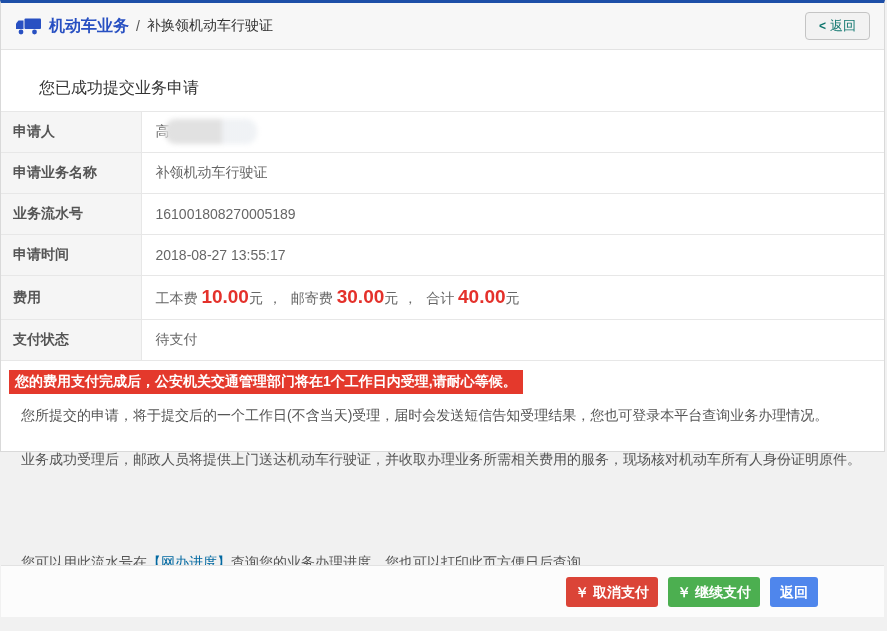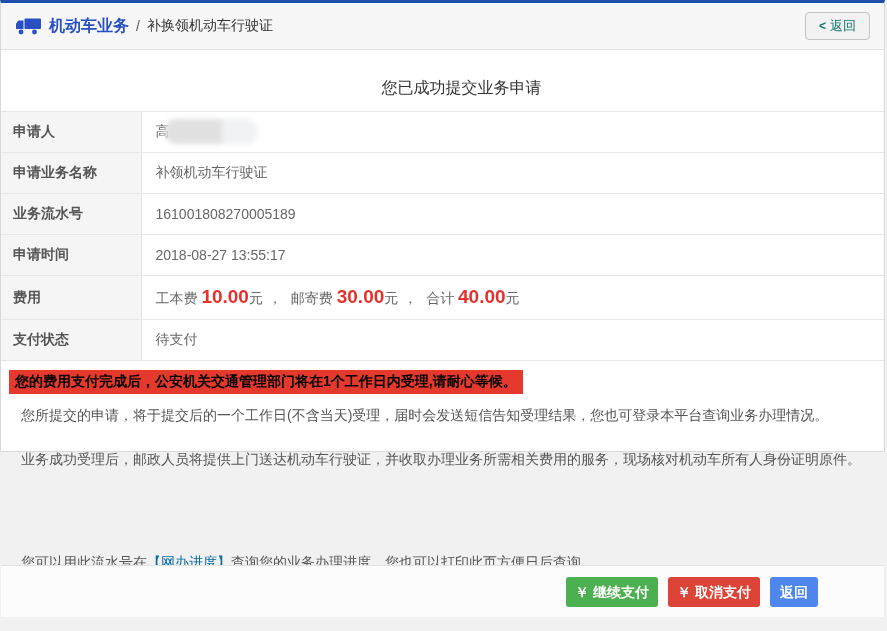--- a/index.html
+++ b/index.html
@@ -19,38 +19,38 @@
   .sep  { font-size:14px; color:#555; margin:0 7px; }
   .crumb{ font-size:14px; color:#333; }
   .hspacer { flex:1; }
   .back-top {
     font-size:13px; color:#0f766e; background:#f2f2f2; border:1px solid #c4c4c4;
     border-radius:4px; padding:5px 13px; cursor:pointer; line-height:16px;
   }
   .back-top .chev { font-weight:bold; margin-right:4px; font-size:12px; }
   
   .content { height:515px; overflow:hidden; }
-  .page-title { font-size:16px; color:#333; margin:28px 0 12px 38px;text-align:center; }
+  .page-title { font-size:16px; color:#333; margin:28px 0 12px 38px; }
   table.info { width:100%; border-collapse:collapse; font-size:14px; border-top:1px solid #e7e7e7; }
   table.info tr { border-bottom:1px solid #e7e7e7; }
   td.lbl {
     width:140px; background:#f5f5f5; padding:11px 12px;
     color:#555; font-weight:bold; border-right:1px solid #e7e7e7; vertical-align:middle;
   }
   td.val { padding:11px 14px; color:#666; vertical-align:middle; position:relative; }
   .redact-wrap { position:relative; display:inline-block; min-width:120px; }
   .redact-blur {
     position:absolute; left:9px; top:-4px; width:92px; height:25px;
     background:linear-gradient(90deg, rgba(224,224,224,.97) 0 62%, rgba(238,241,244,.9) 62%);
     filter:blur(2.5px); border-radius:11px;
   }
   .fee-amt { color:#e4312b; font-weight:bold; font-size:19px; line-height:19px; }
   .fee-sep { margin:0 5px; }
   .banner {
-    display:inline-block; margin:9px 0 0 8px; background:#e4392c; color:#000000;
+    display:inline-block; margin:9px 0 0 8px; background:#e4392c; color:#ffffff;
     font-weight:bold; font-size:14px; padding:3px 6px 4px 6px; line-height:17px;
   }
   .para { font-size:14px; color:#555; margin-left:20px; margin-right:14px; line-height:1.45; }
   .p1 { margin-top:11px; }
   .p2 { margin-top:24px; }
   .p3 { margin-top:82px; }
   .plink { color:#0369a1; cursor:pointer; }
   
   .ftr {
     height:52px; background:#fcfcfc; border-top:1px solid #e2e2e2;
@@ -129,18 +129,18 @@
 
     <div class="banner">您的费用支付完成后，公安机关交通管理部门将在1个工作日内受理,请耐心等候。</div>
 
     <p class="para p1">您所提交的申请，将于提交后的一个工作日(不含当天)受理，届时会发送短信告知受理结果，您也可登录本平台查询业务办理情况。</p>
     <p class="para p2">业务成功受理后，邮政人员将提供上门送达机动车行驶证，并收取办理业务所需相关费用的服务，现场核对机动车所有人身份证明原件。</p>
 
     <p class="para p3"><span>您可以用此流水号在</span><span class="plink">【网办进度】</span><span>查询您的业务办理进度，您也可以打印此页方便日后查询。</span></p>
   </div>
 
   <div class="ftr">
+    <button class="btn btn-red"><span class="yen">￥</span><span>取消支付</span></button>
     <button class="btn btn-green"><span class="yen">￥</span><span>继续支付</span></button>
-    <button class="btn btn-red"><span class="yen">￥</span><span>取消支付</span></button>
     <button class="btn btn-blue"><span>返回</span></button>
   </div>
 
 </div>
 
 </body></html>

